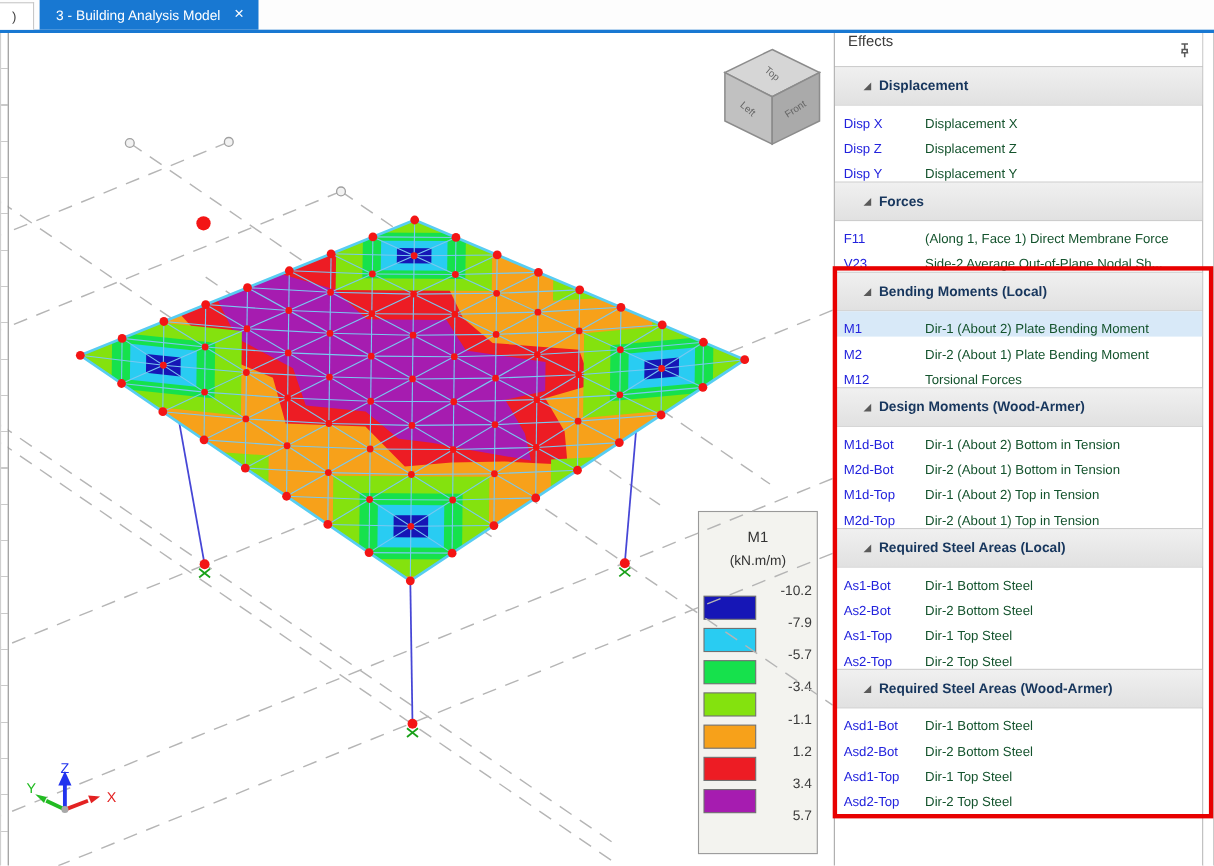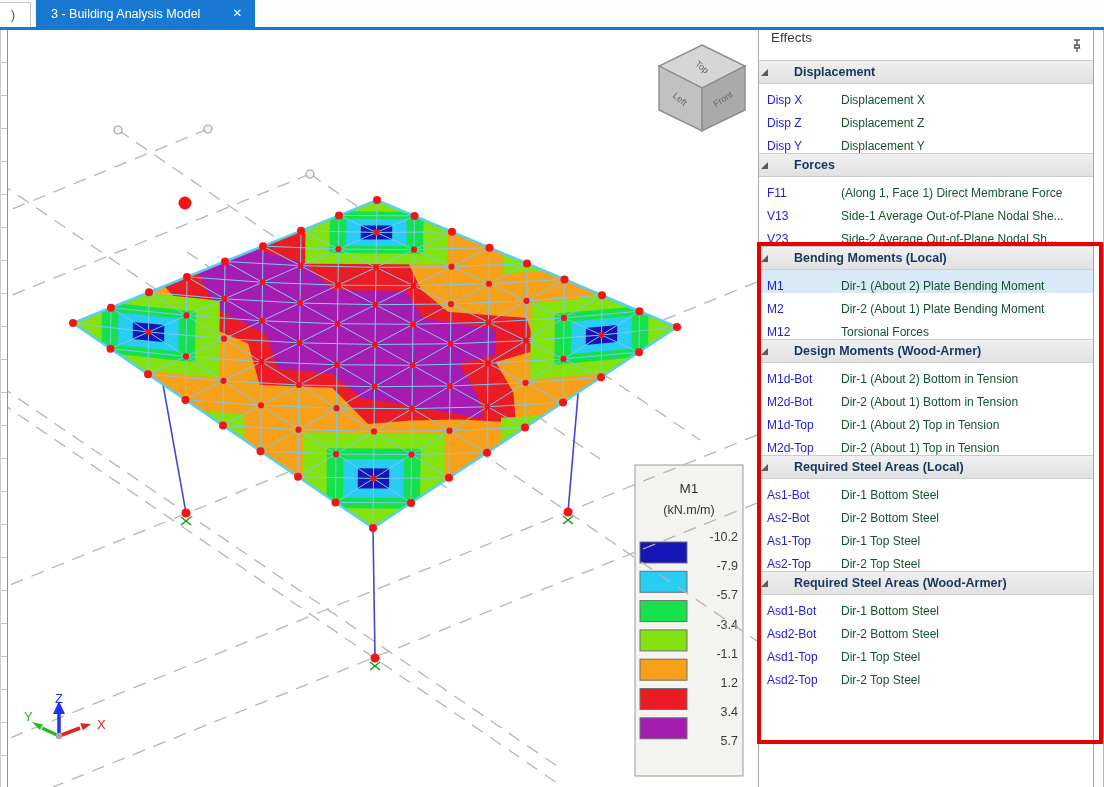--- a/index.html
+++ b/index.html
@@ -5,39 +5,39 @@
   html,body{margin:0;padding:0}
   body{width:1104px;height:787px;position:relative;overflow:hidden;background:#fff;
        font-family:"Liberation Sans",sans-serif;}
   
   .tabbar{position:absolute;left:0;top:0;width:1104px;height:30px;background:#fdfdfd;
           border-bottom:3px solid #1878d2;box-sizing:border-box;z-index:20}
   .partial-tab{position:absolute;left:0;top:2px;width:31px;height:25px;background:#fff;
           border-right:1px solid #c8c8c8;border-top:1px solid #c8c8c8;color:#444;
           font-size:12px;display:flex;align-items:center;padding-left:11px;box-sizing:border-box}
   .active-tab{position:absolute;left:36px;top:0;height:27px;background:#1878d2;color:#fff;
-          display:flex;align-items:center;gap:32px;padding:0 13px 0 15px;font-size:12.5px}
+          display:flex;align-items:center;gap:12px;padding:0 13px 0 15px;font-size:12.5px}
   .tab-close{font-size:11.5px;line-height:1}
   
   .ruler{position:absolute;left:0;top:30px;width:8px;height:757px;box-sizing:border-box;
          border-right:1px solid #909090;border-left:1px solid #cfcfcf;z-index:6;
          background:repeating-linear-gradient(to bottom,#ffffff 0 32px,#c9c9c9 32px 33px)}
   
   #scene{position:absolute;left:0;top:0;z-index:1}
   
   .panel{position:absolute;left:758px;top:30px;width:336px;height:757px;background:#fff;
          border-left:1px solid #a8a8a8;border-right:1px solid #a8a8a8;box-sizing:border-box;z-index:10}
   .gutter{position:absolute;left:1094px;top:30px;width:10px;height:757px;background:#fff;
          border-right:1px solid #b5b5b5;box-sizing:border-box;z-index:10}
   .panel-header{height:30px;display:flex;padding-left:12px;
          font-size:13.5px;color:#3a3a3a;position:relative;background:#fff}
   .pin{position:absolute;right:9px;top:8px}
-  .section-bar{height:24px;background:linear-gradient(#f0f0f0,#e1e1e1);
+  .section-bar{height:36px;background:linear-gradient(#f0f0f0,#e1e1e1);
          border-top:1px solid #cdcdcd;border-bottom:1px solid #cdcdcd;
-         display:flex;align-items:center;box-sizing:border-box;padding-left:2px;gap:26px}
+         display:flex;align-items:center;box-sizing:border-box;padding-left:26px;gap:7px}
   .tri{width:0;height:0;border-bottom:7px solid #5a5a5a;border-left:7px solid transparent;flex:none}
   .bar-label{font-weight:bold;font-size:12.5px;color:#17365d}
   .row{height:23px;display:flex;align-items:flex-end;font-size:12px;white-space:nowrap;overflow:hidden}
   .row.selected{background:#d8e9f8}
   .code{color:#2222dd;padding-left:8px;width:74px;flex:none}
   .desc{color:#14532d}
   
   .annotation{position:absolute;left:757px;top:242px;width:346px;height:502px;
          border:4px solid #e80000;box-sizing:border-box;z-index:60;pointer-events:none}
 </style>
@@ -420,24 +420,20 @@
       </div>
       <div class="section-bar">
         <span class="tri"></span>
         <span class="bar-label">Forces</span>
       </div>
       <div class="row">
         <span class="code">F11</span>
         <span class="desc">(Along 1, Face 1) Direct Membrane Force</span>
       </div>
       <div class="row">
-        <span class="code">V13</span>
-        <span class="desc">Side-1 Average Out-of-Plane Nodal She...</span>
-      </div>
-      <div class="row">
         <span class="code">V23</span>
         <span class="desc">Side-2  Average Out-of-Plane Nodal Sh...</span>
       </div>
       <div class="section-bar">
         <span class="tri"></span>
         <span class="bar-label">Bending Moments (Local)</span>
       </div>
       <div class="row selected">
         <span class="code">M1</span>
         <span class="desc">Dir-1 (About 2) Plate Bending Moment</span>

